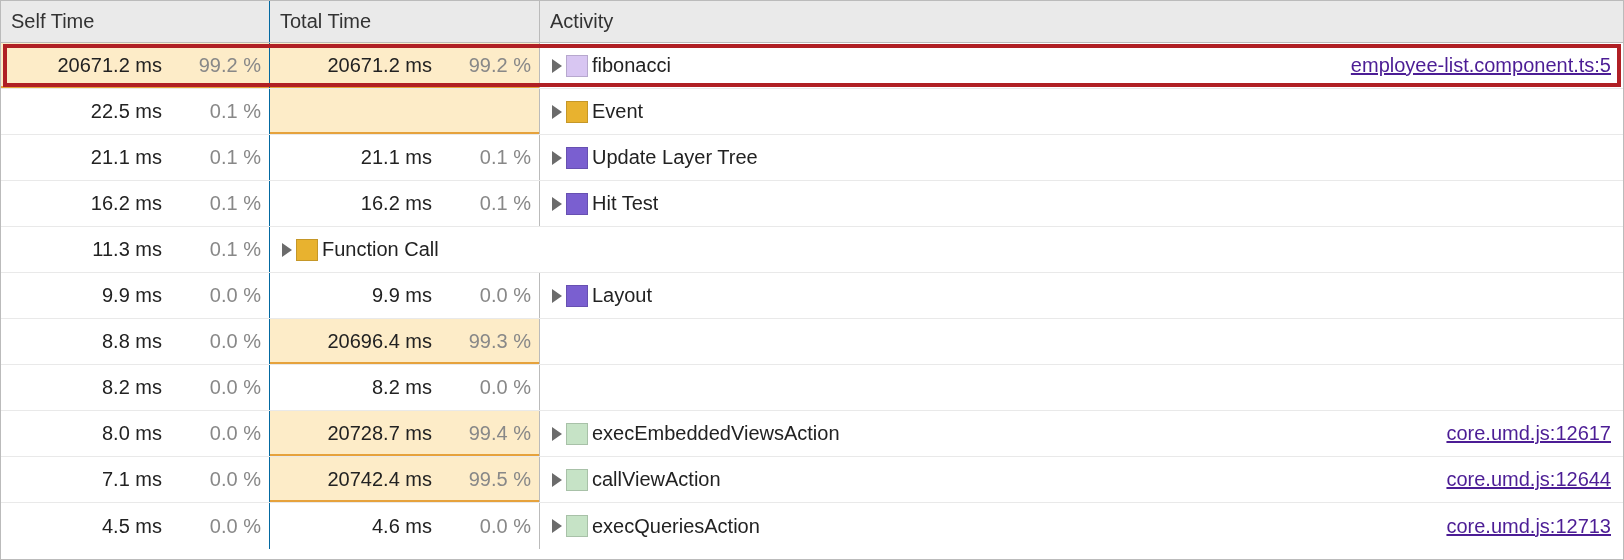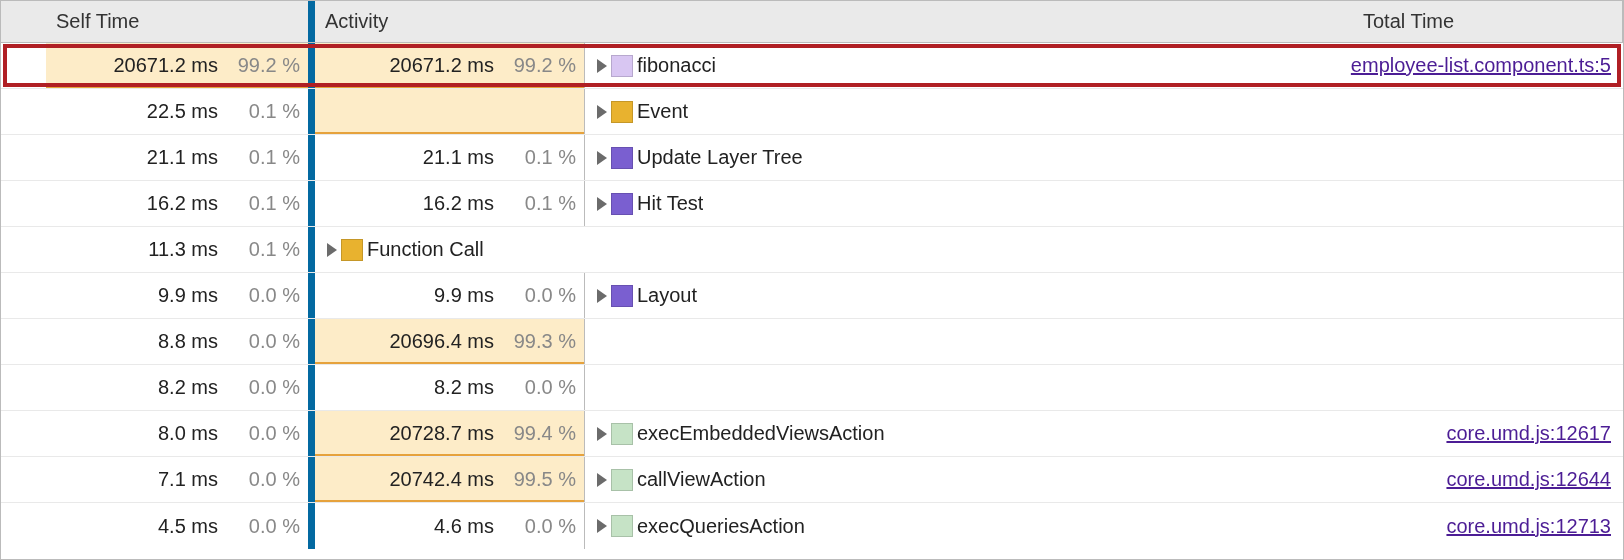--- a/index.html
+++ b/index.html
@@ -20,21 +20,21 @@
     overflow: hidden;
   }
   .header-row {
     display: flex;
     flex-direction: row;
     background: #eaeaea;
     border-bottom: 1px solid #bbb;
     height: 42px;
     align-items: stretch;
   }
-  .col-self { width: 269px; border-right: 7px solid #0369a1; margin-left: 45px; }
+  .col-self { width: 269px; border-right: 1px solid #0369a1; }
   .col-total { width: 270px; border-right: 1px solid #bbb; }
   .col-activity { flex: 1 1 auto; }
   .header-cell {
     display: flex;
     align-items: center;
     padding: 0 10px;
     color: #333;
     font-size: 20px;
     user-select: none;
     cursor: pointer;
@@ -69,21 +69,21 @@
   }
   .time-cell .bar.high {
     background: #fdecc8;
     border-bottom: 2px solid #e6a23c;
   }
   .time-cell .content {
     position: relative;
     z-index: 1;
     display: flex;
     align-items: baseline;
-    gap: 12px;
+    gap: 29px;
   }
   .time-val {
     color: #222;
     font-size: 20px;
     min-width: 130px;
     text-align: right;
   }
   .time-pct {
     color: #888;
     font-size: 20px;
@@ -131,22 +131,22 @@
     pointer-events: none;
     z-index: 5;
   }
 </style>
 </head>
 <body>
 
 <div class="panel">
   <div class="header-row">
     <div class="header-cell col-self">Self Time</div>
+    <div class="header-cell col-total">Total Time</div>
     <div class="header-cell col-activity">Activity</div>
-    <div class="header-cell col-total">Total Time</div>
   </div>
   <div class="body" id="table-body">
       <div class="row">
         <div class="time-cell col-self">
           <div class="bar high"></div>
           <div class="content">
             <span class="time-val">20671.2 ms</span>
             <span class="time-pct">99.2 %</span>
           </div>
         </div>

